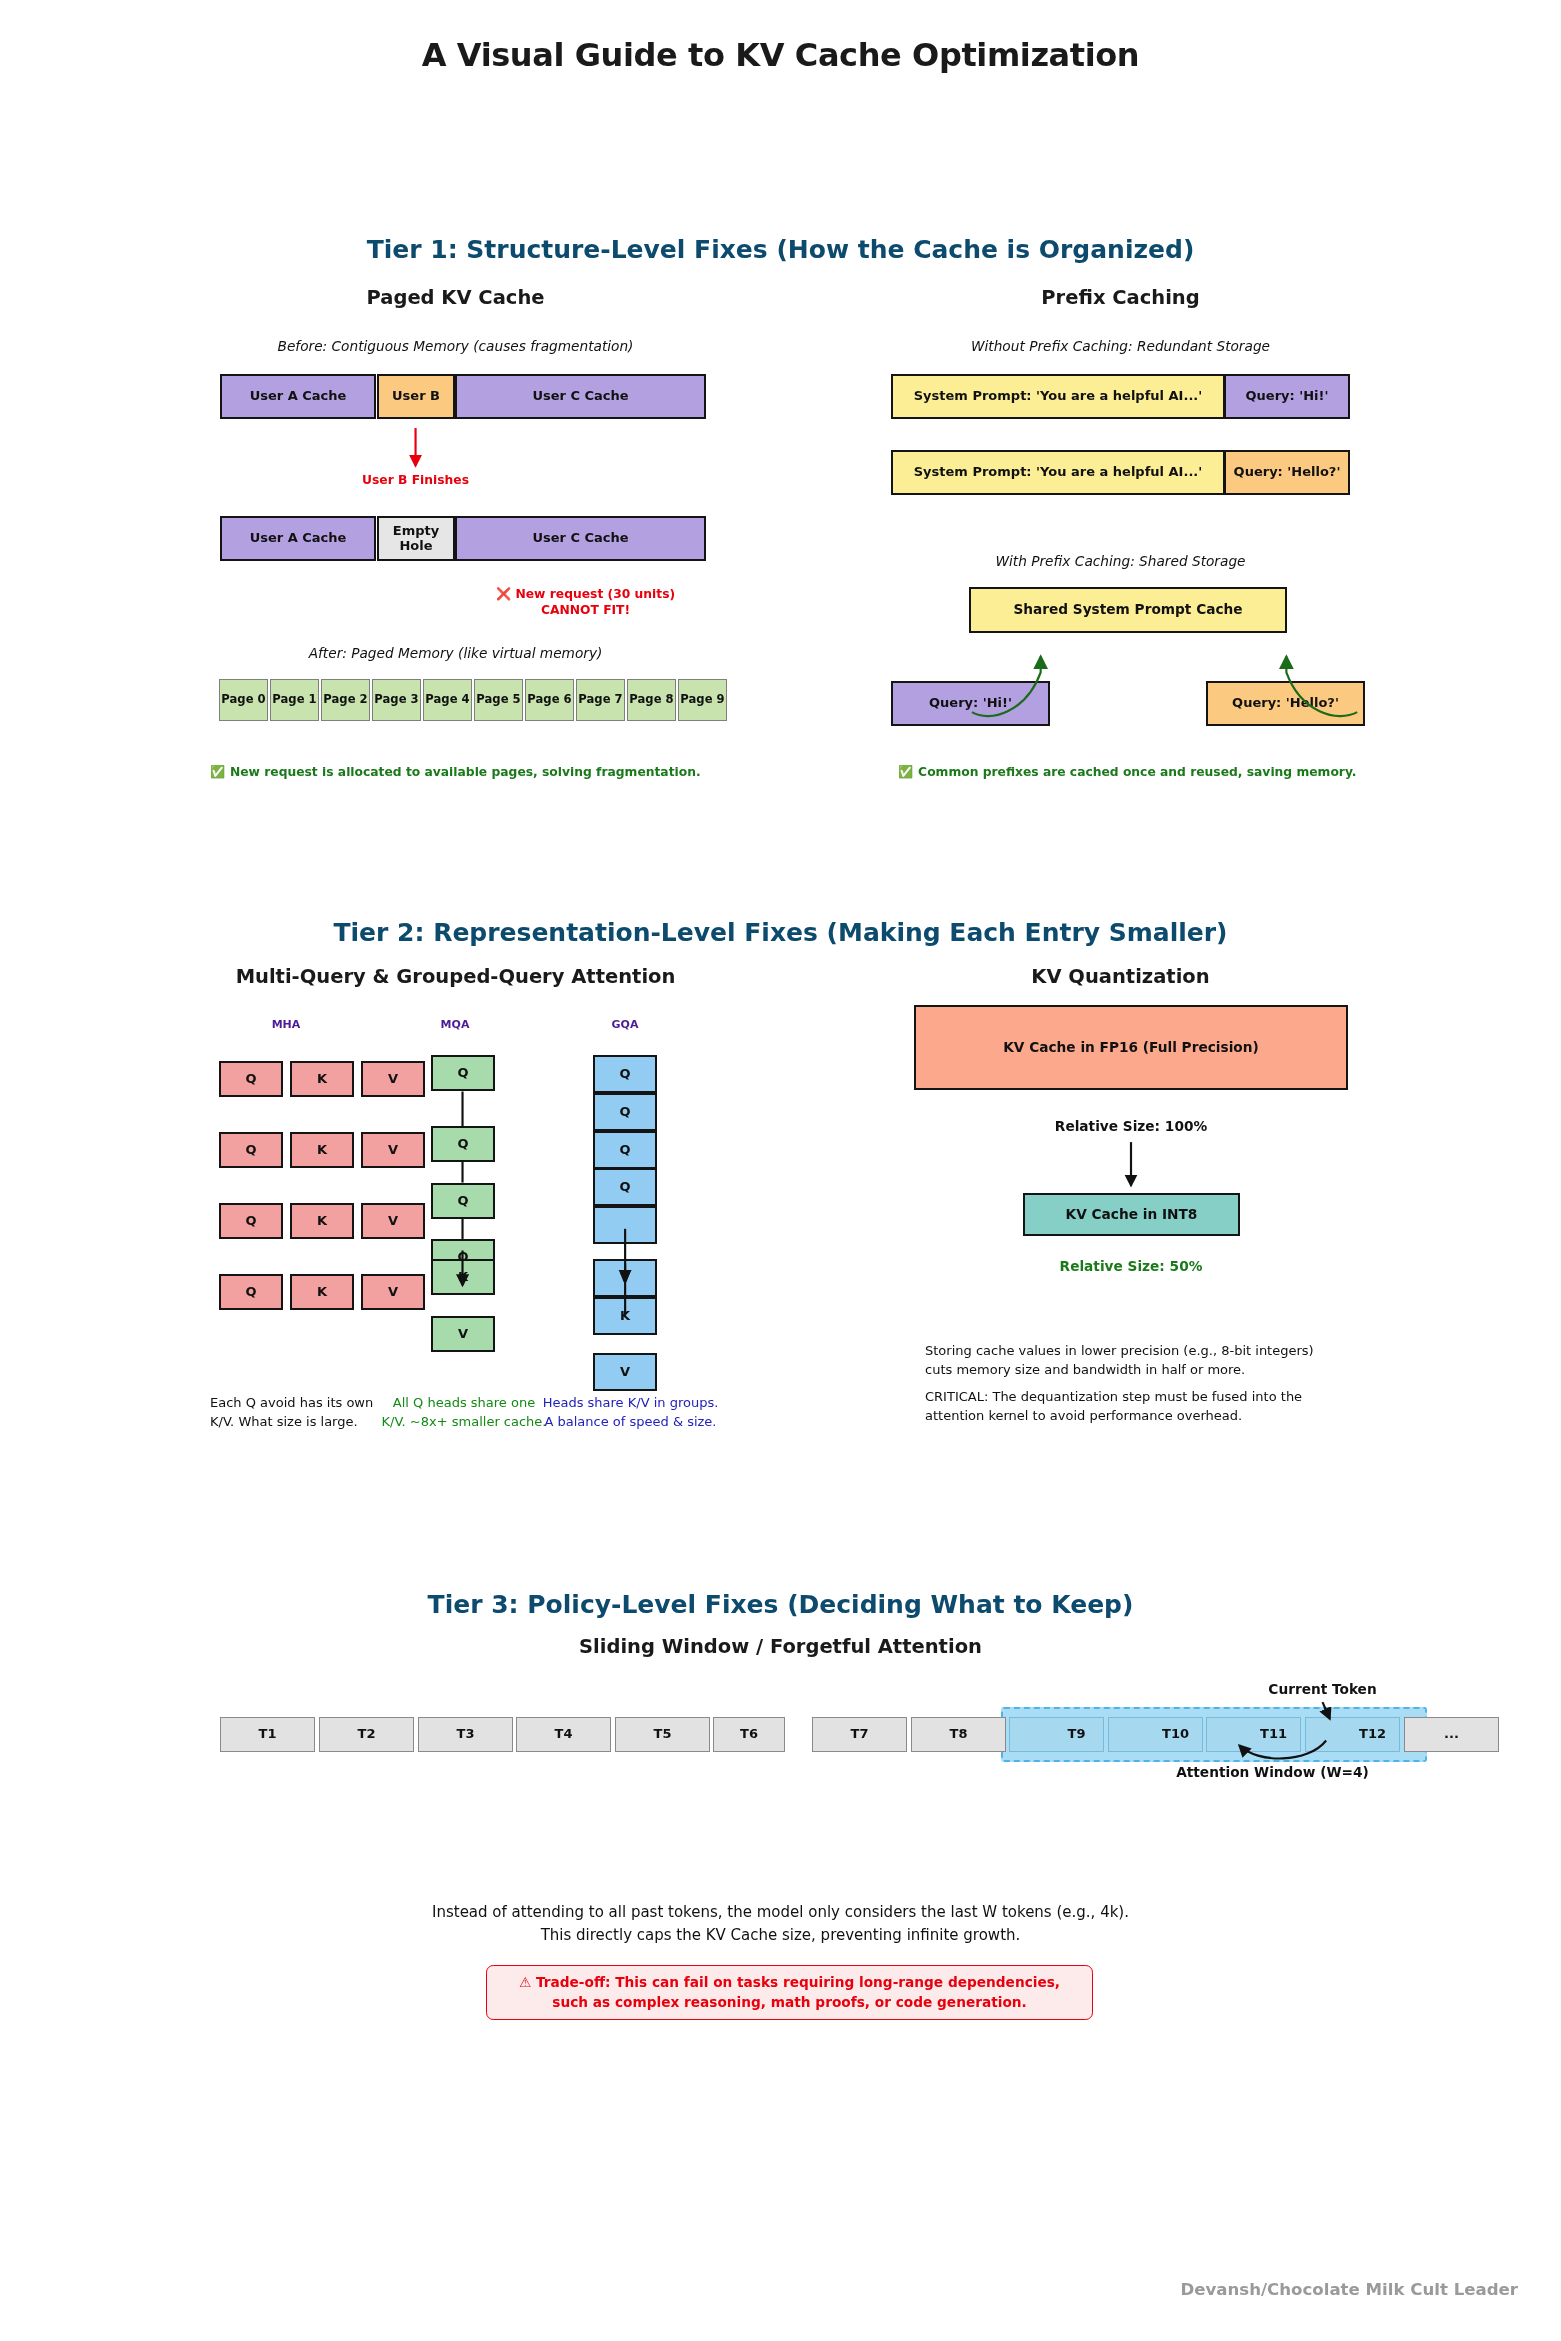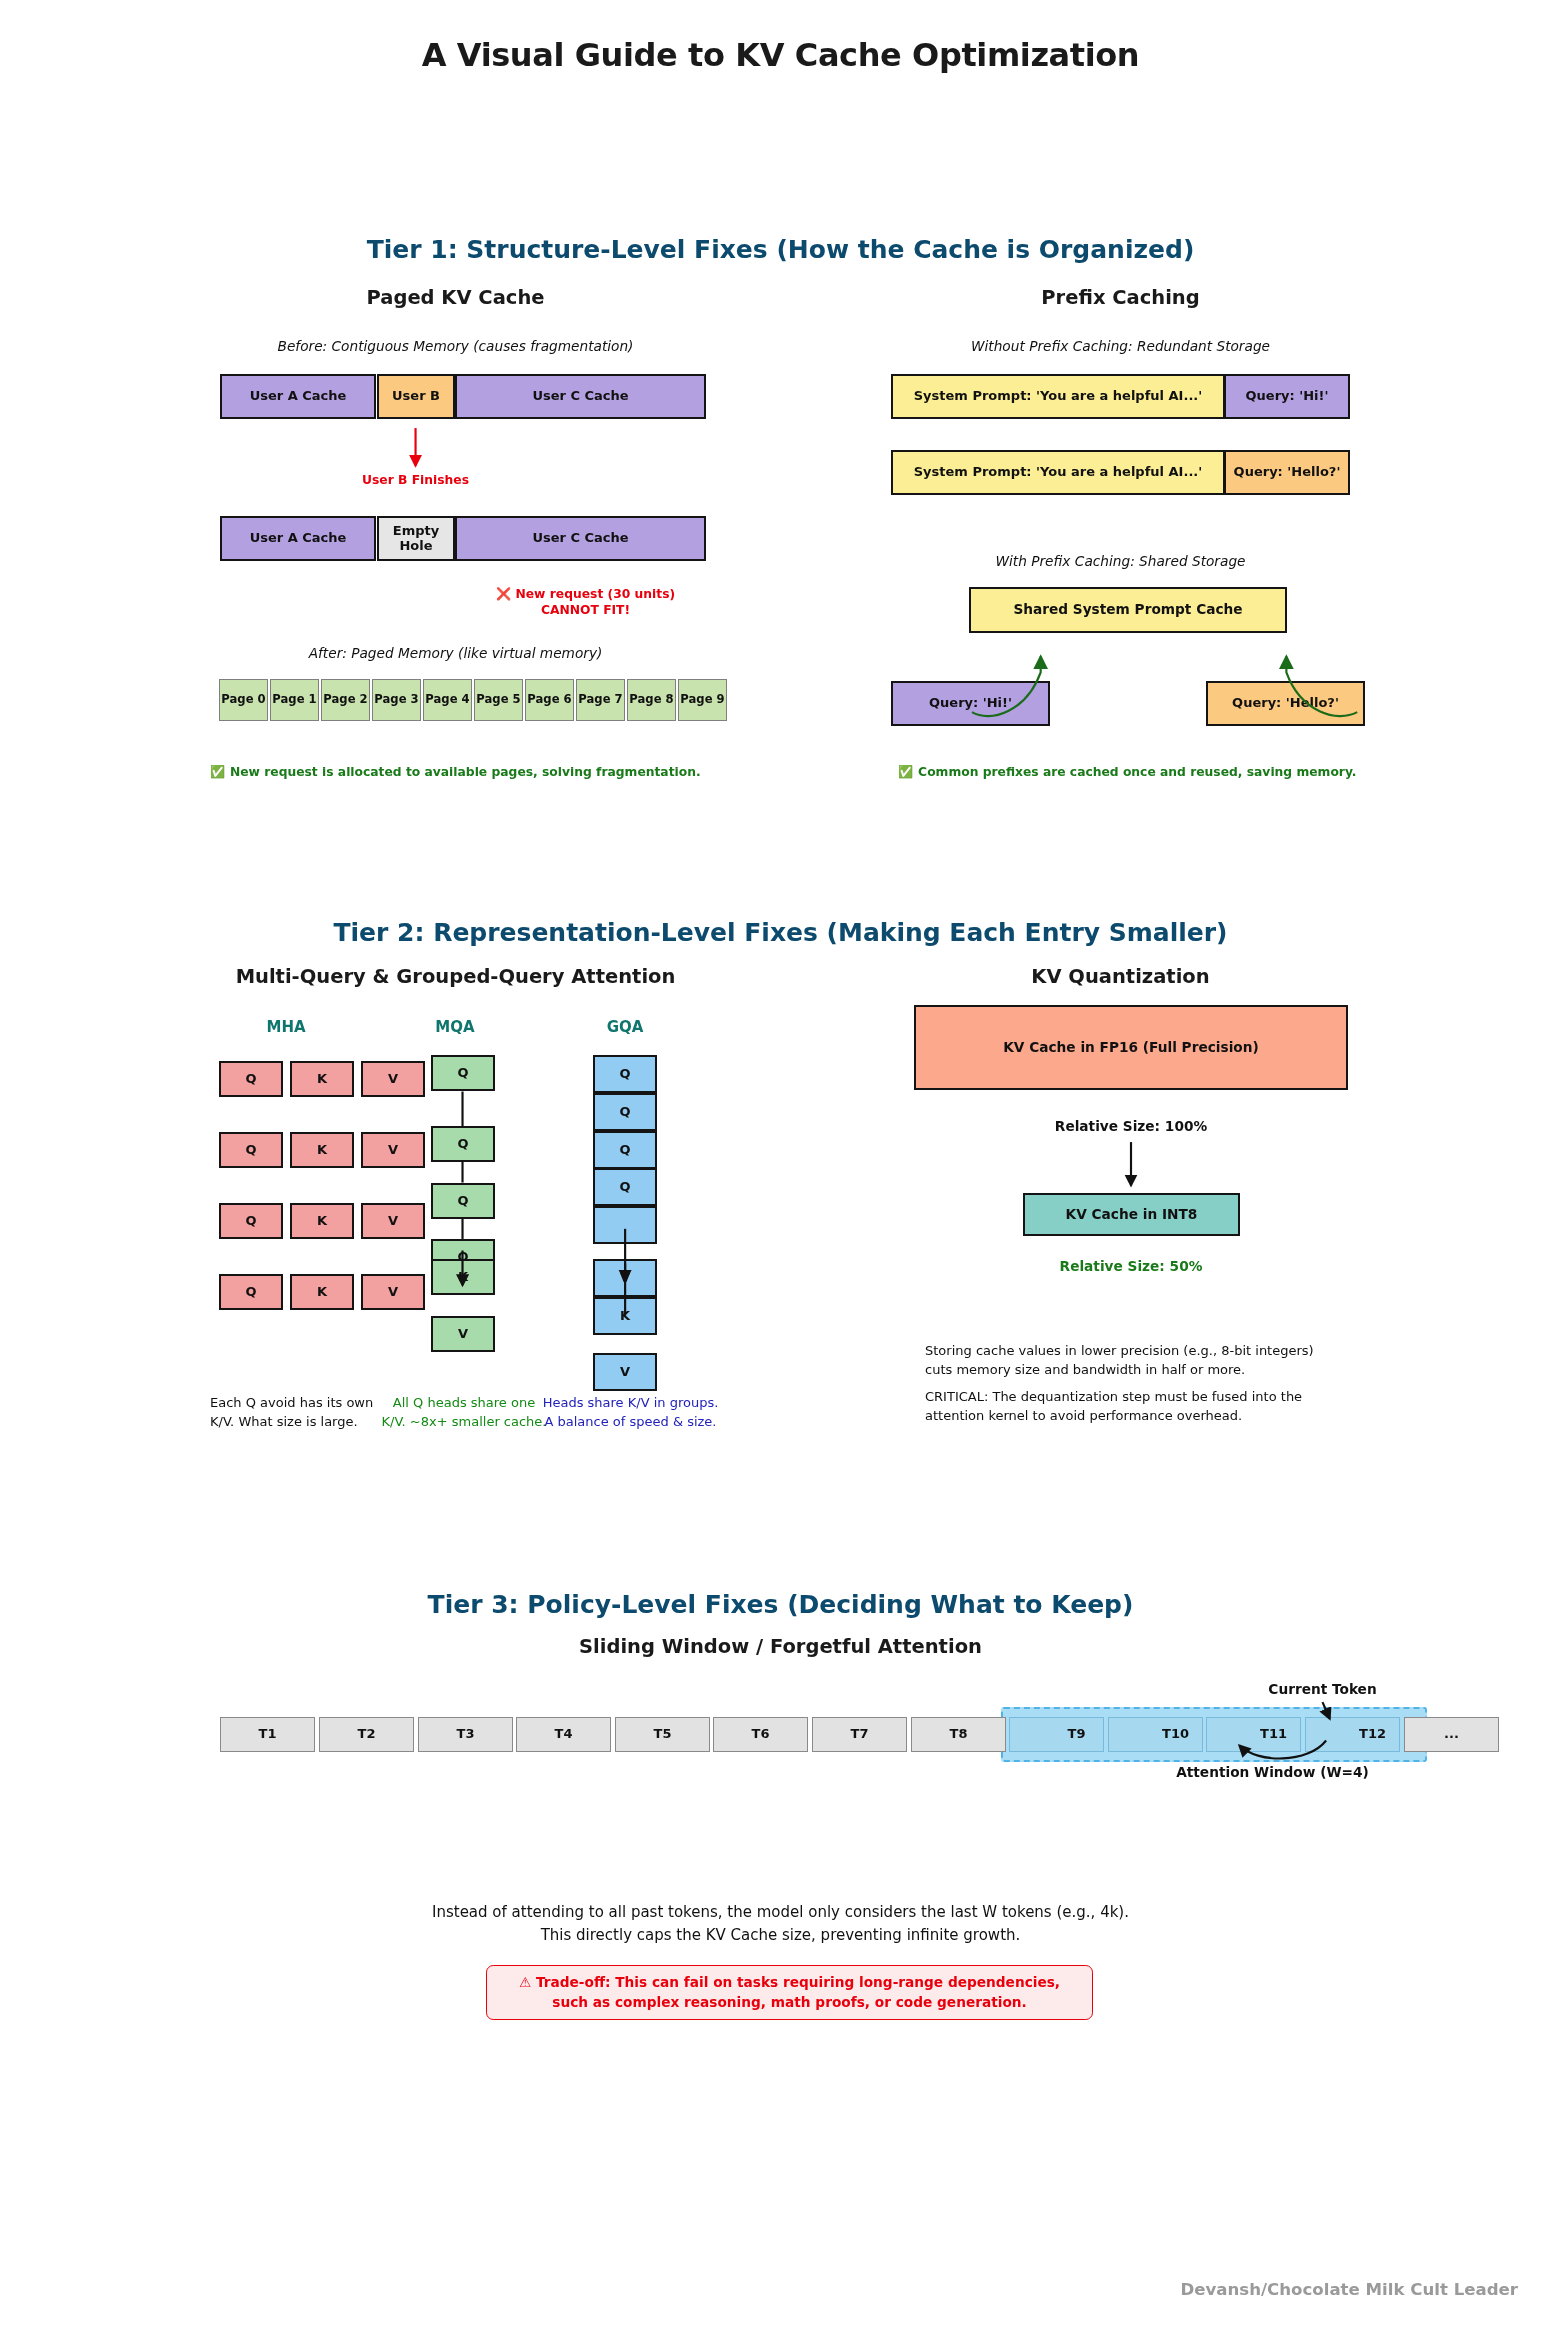--- a/index.html
+++ b/index.html
@@ -53,21 +53,21 @@
     position:absolute; text-align:center; font-size:12.3px; font-weight:bold; color:#e8000d;
     line-height:1.3;
   }
   .note-green {
     position:absolute; text-align:center; font-size:12.3px; font-weight:bold; color:#1a7a1a;
   }
   .small-lbl { position:absolute; text-align:center; font-size:13.7px; font-weight:bold; color:#111; }
   .tiny-lbl  { position:absolute; text-align:left; font-size:13px; color:#111; line-height:1.45; }
   .tiny-green{ position:absolute; text-align:center; font-size:13px; color:#138a13; line-height:1.45; }
   .tiny-blue { position:absolute; text-align:center; font-size:13px; color:#2222bb; line-height:1.45; }
-  .col-head  { position:absolute; text-align:center; font-size:15px; font-weight:bold; color:#0f766e; }
+  .col-head  { position:absolute; text-align:center; font-size:11px; font-weight:bold; color:#4c1d95; }
 
   .body-text {
     position:absolute; left:0; right:0; text-align:center;
     font-size:15px; color:#111; line-height:1.5;
   }
   .tradeoff {
     position:absolute; display:flex; align-items:center; justify-content:center;
     border:1.4px solid #e8000d; border-radius:7.2px; background:#fdeaea;
     color:#e8000d; font-weight:bold; font-size:13.7px; text-align:center; line-height:1.45;
     padding:4.3px 10px;
@@ -216,21 +216,21 @@
   <div class="tier-title" style="top:1590px;">Tier 3: Policy-Level Fixes (Deciding What to Keep)</div>
   <div class="panel-title" style="left:0; width:1561px; top:1635px;">Sliding Window / Forgetful Attention</div>
 
   <div id="token-row">
       <div style="position: absolute; left: 1001px; top: 1707px; width: 426px; height: 55px; background: rgb(169, 220, 245); border: 2.2px dashed rgb(79, 179, 232); border-radius: 2.9px;"></div>
       <div class="box tok" style="left: 220px; top: 1717px; width: 95px; height: 35px; font-size: 13px;">T1</div>
       <div class="box tok" style="left: 319px; top: 1717px; width: 95px; height: 35px; font-size: 13px;">T2</div>
       <div class="box tok" style="left: 418px; top: 1717px; width: 95px; height: 35px; font-size: 13px;">T3</div>
       <div class="box tok" style="left: 516px; top: 1717px; width: 95px; height: 35px; font-size: 13px;">T4</div>
       <div class="box tok" style="left: 615px; top: 1717px; width: 95px; height: 35px; font-size: 13px;">T5</div>
-      <div class="box tok" style="left: 713px; top: 1717px; width: 95px; height: 35px; font-size: 13px;">T6</div>
+      <div class="box tok" style="left: 713px; top: 1717px; width: 72px; height: 35px; font-size: 13px;">T6</div>
       <div class="box tok" style="left: 812px; top: 1717px; width: 95px; height: 35px; font-size: 13px;">T7</div>
       <div class="box tok" style="left: 911px; top: 1717px; width: 95px; height: 35px; font-size: 13px;">T8</div>
       <div class="box tok-hl" style="left: 1009px; top: 1717px; width: 95px; height: 35px; font-size: 13px;">T9</div>
       <div class="box tok-hl" style="left: 1108px; top: 1717px; width: 95px; height: 35px; font-size: 13px;">T10</div>
       <div class="box tok-hl" style="left: 1206px; top: 1717px; width: 95px; height: 35px; font-size: 13px;">T11</div>
       <div class="box tok-hl" style="left: 1305px; top: 1717px; width: 95px; height: 35px; font-size: 13px;">T12</div>
       <div class="box tok" style="left: 1404px; top: 1717px; width: 95px; height: 35px; font-size: 13px;">...</div>
     </div>
 
   <div class="small-lbl" style="left:1214px; width:217px; top:1681px; font-size:13.7px;">Current Token</div>

